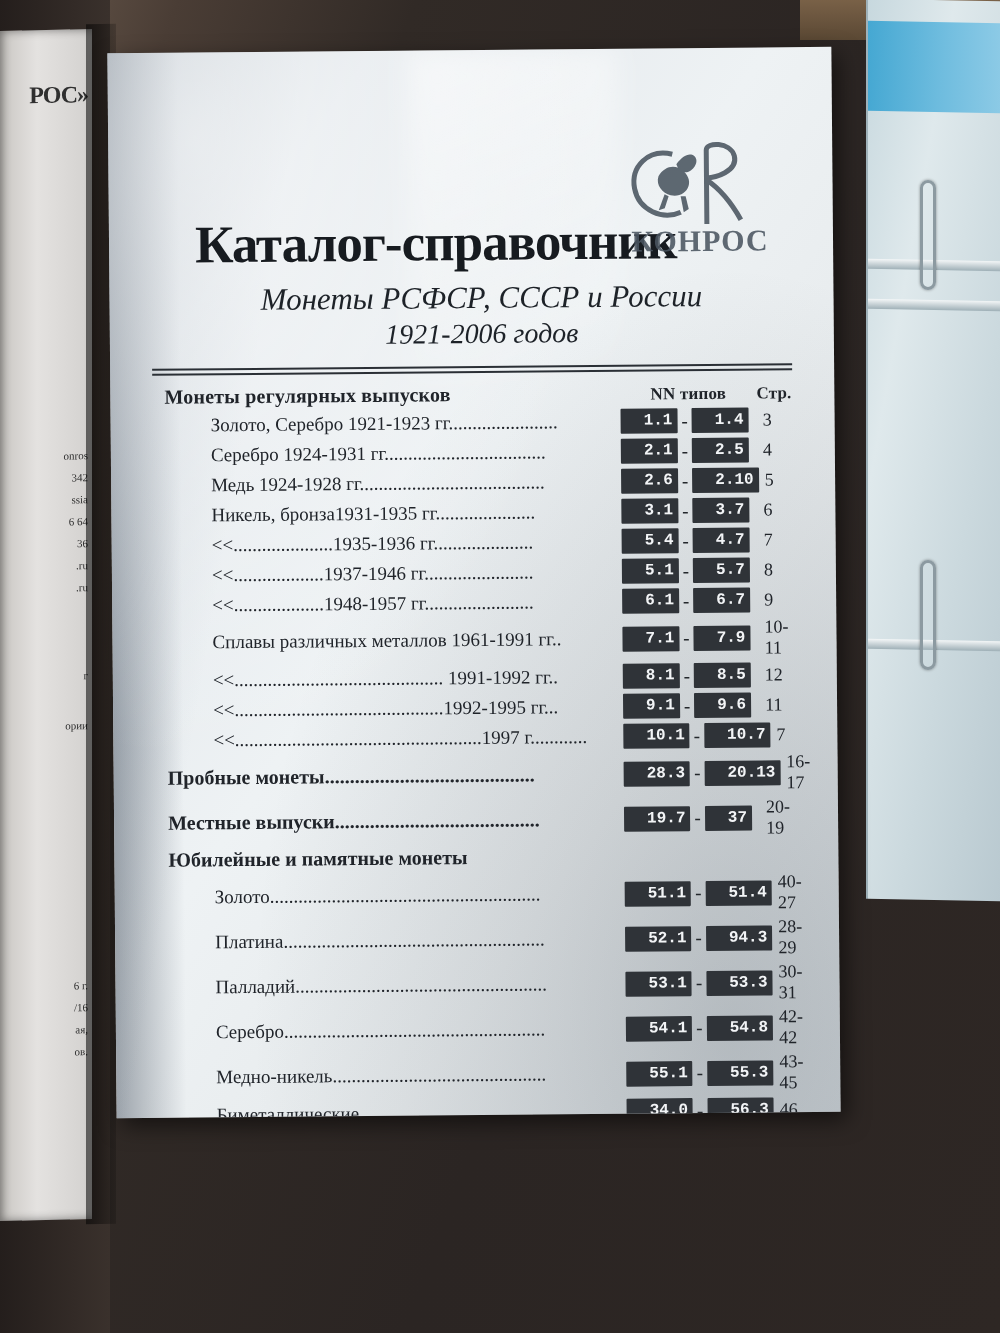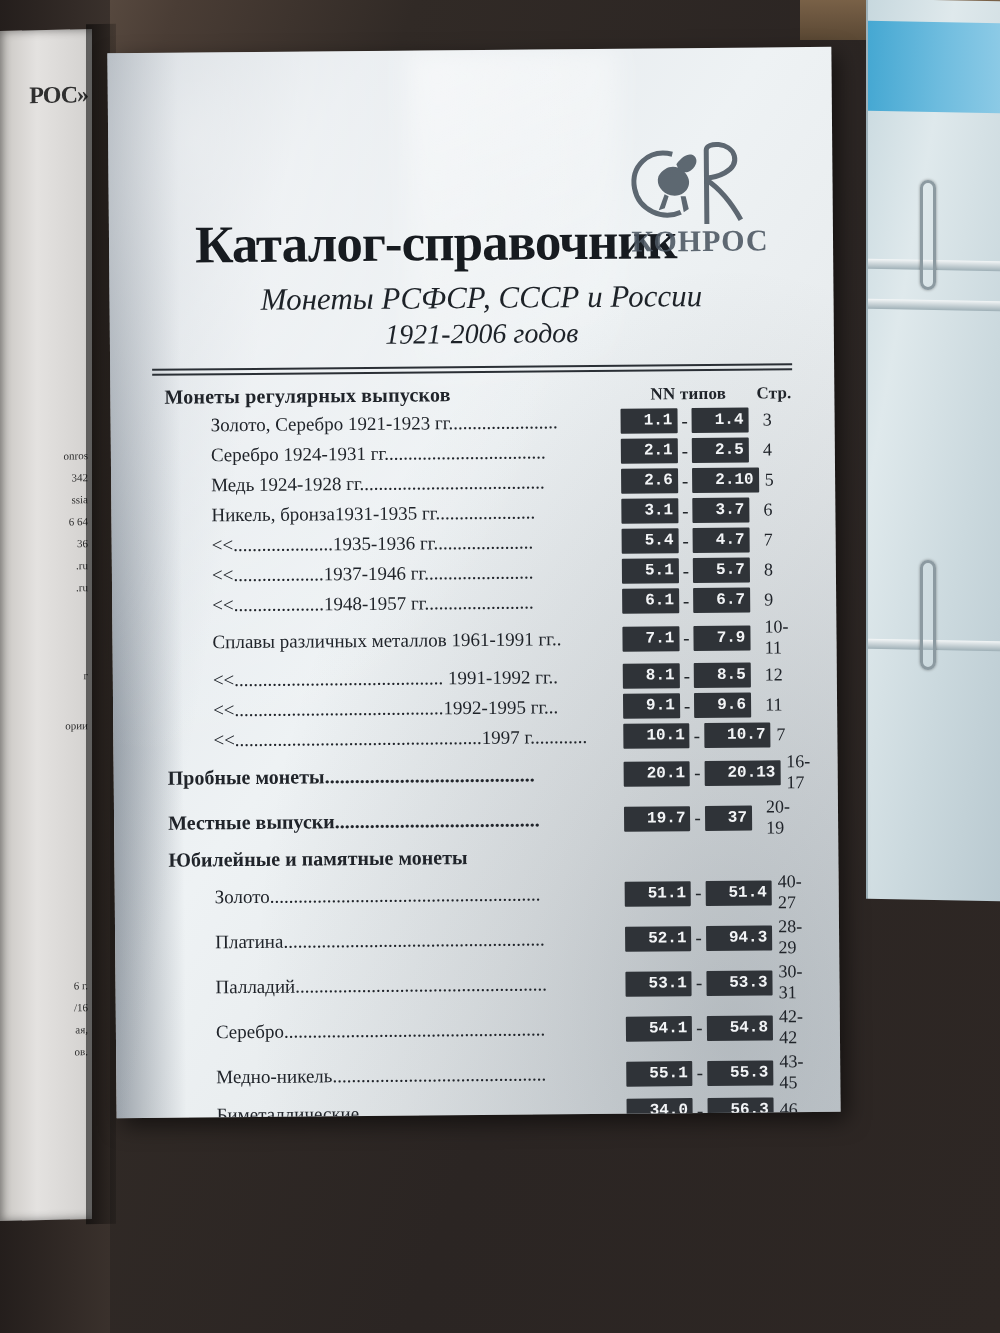--- a/index.html
+++ b/index.html
@@ -343,21 +343,21 @@
               <div class="nn">
                 <span class="chip">10.1</span>
                 <span class="dash">-</span>
                 <span class="chip">10.7</span>
               </div>
               <div class="pg">7</div>
             </div>
             <div class="row bold">
               <div class="label">Пробные монеты..........................................</div>
               <div class="nn">
-                <span class="chip">20.1</span>
+                <span class="chip">28.3</span>
                 <span class="dash">-</span>
                 <span class="chip">20.13</span>
               </div>
               <div class="pg">16-17</div>
             </div>
             <div class="row bold">
               <div class="label">Местные выпуски.........................................</div>
               <div class="nn">
                 <span class="chip">19.7</span>
                 <span class="dash">-</span>

